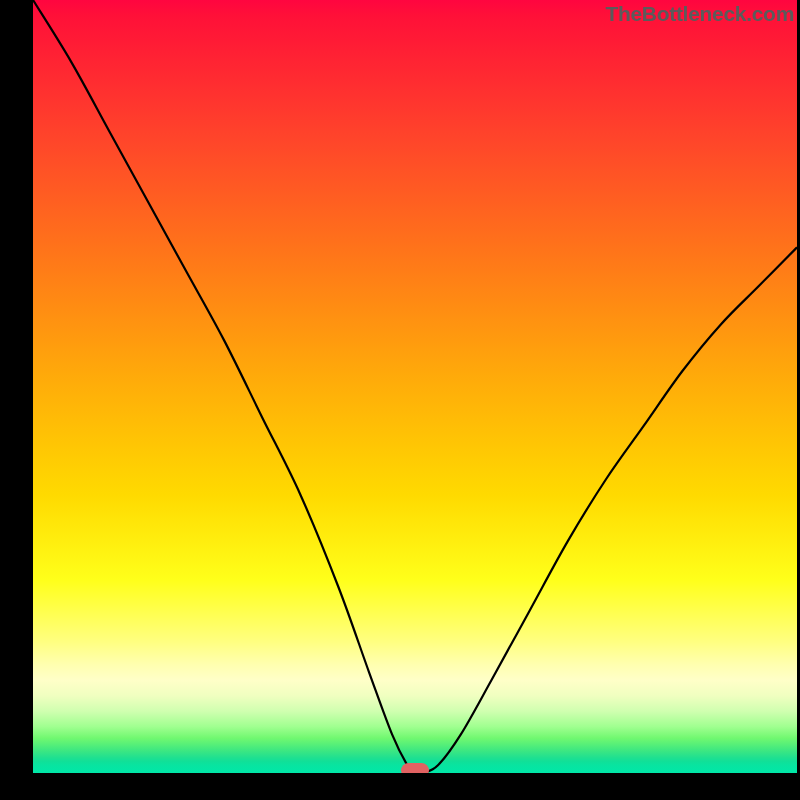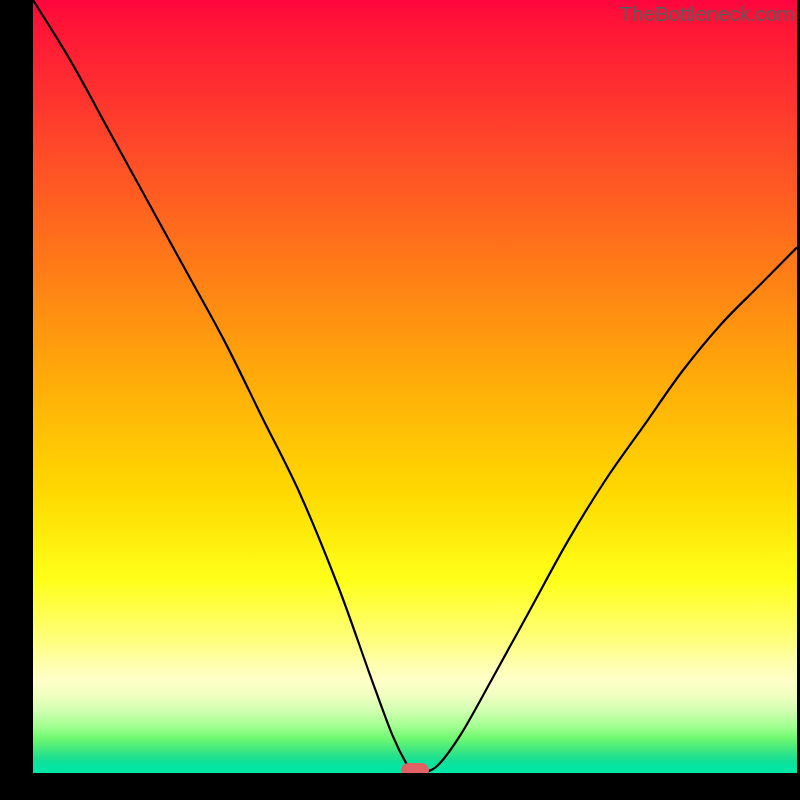--- a/index.html
+++ b/index.html
@@ -50,21 +50,21 @@
     left: 0; bottom: 0;
     width: 800px; height: 27px;
     background: #000;
   }
   .site-label {
     position: absolute;
     top: 2px;
     right: 6px;
     color: #5b5b5b;
     font-size: 21px;
-    font-weight: 400;
+    font-weight: 700;
     letter-spacing: -0.3px;
   }
   .curve-svg {
     position: absolute;
     left: 33px;
     top: 0px;
     width: 764px;
     height: 773px;
   }
   .red-dot {

